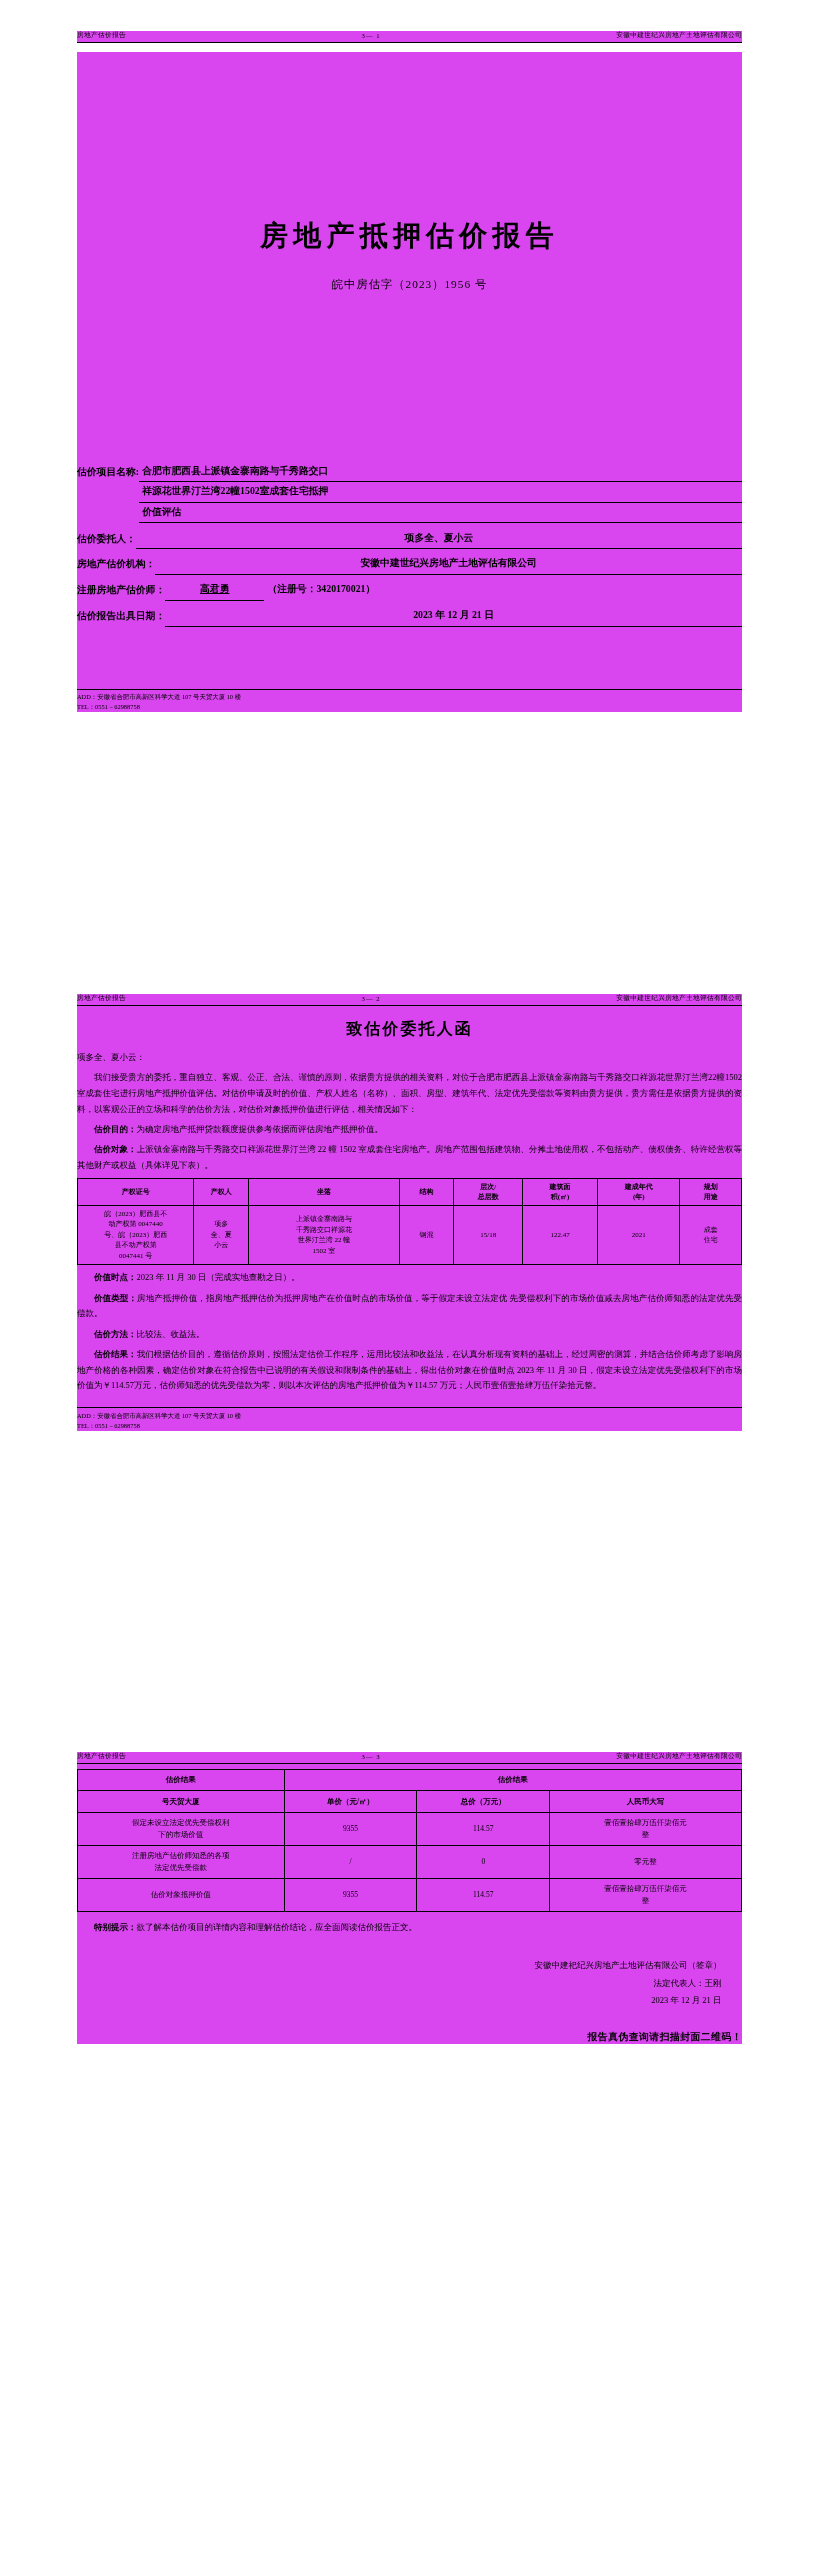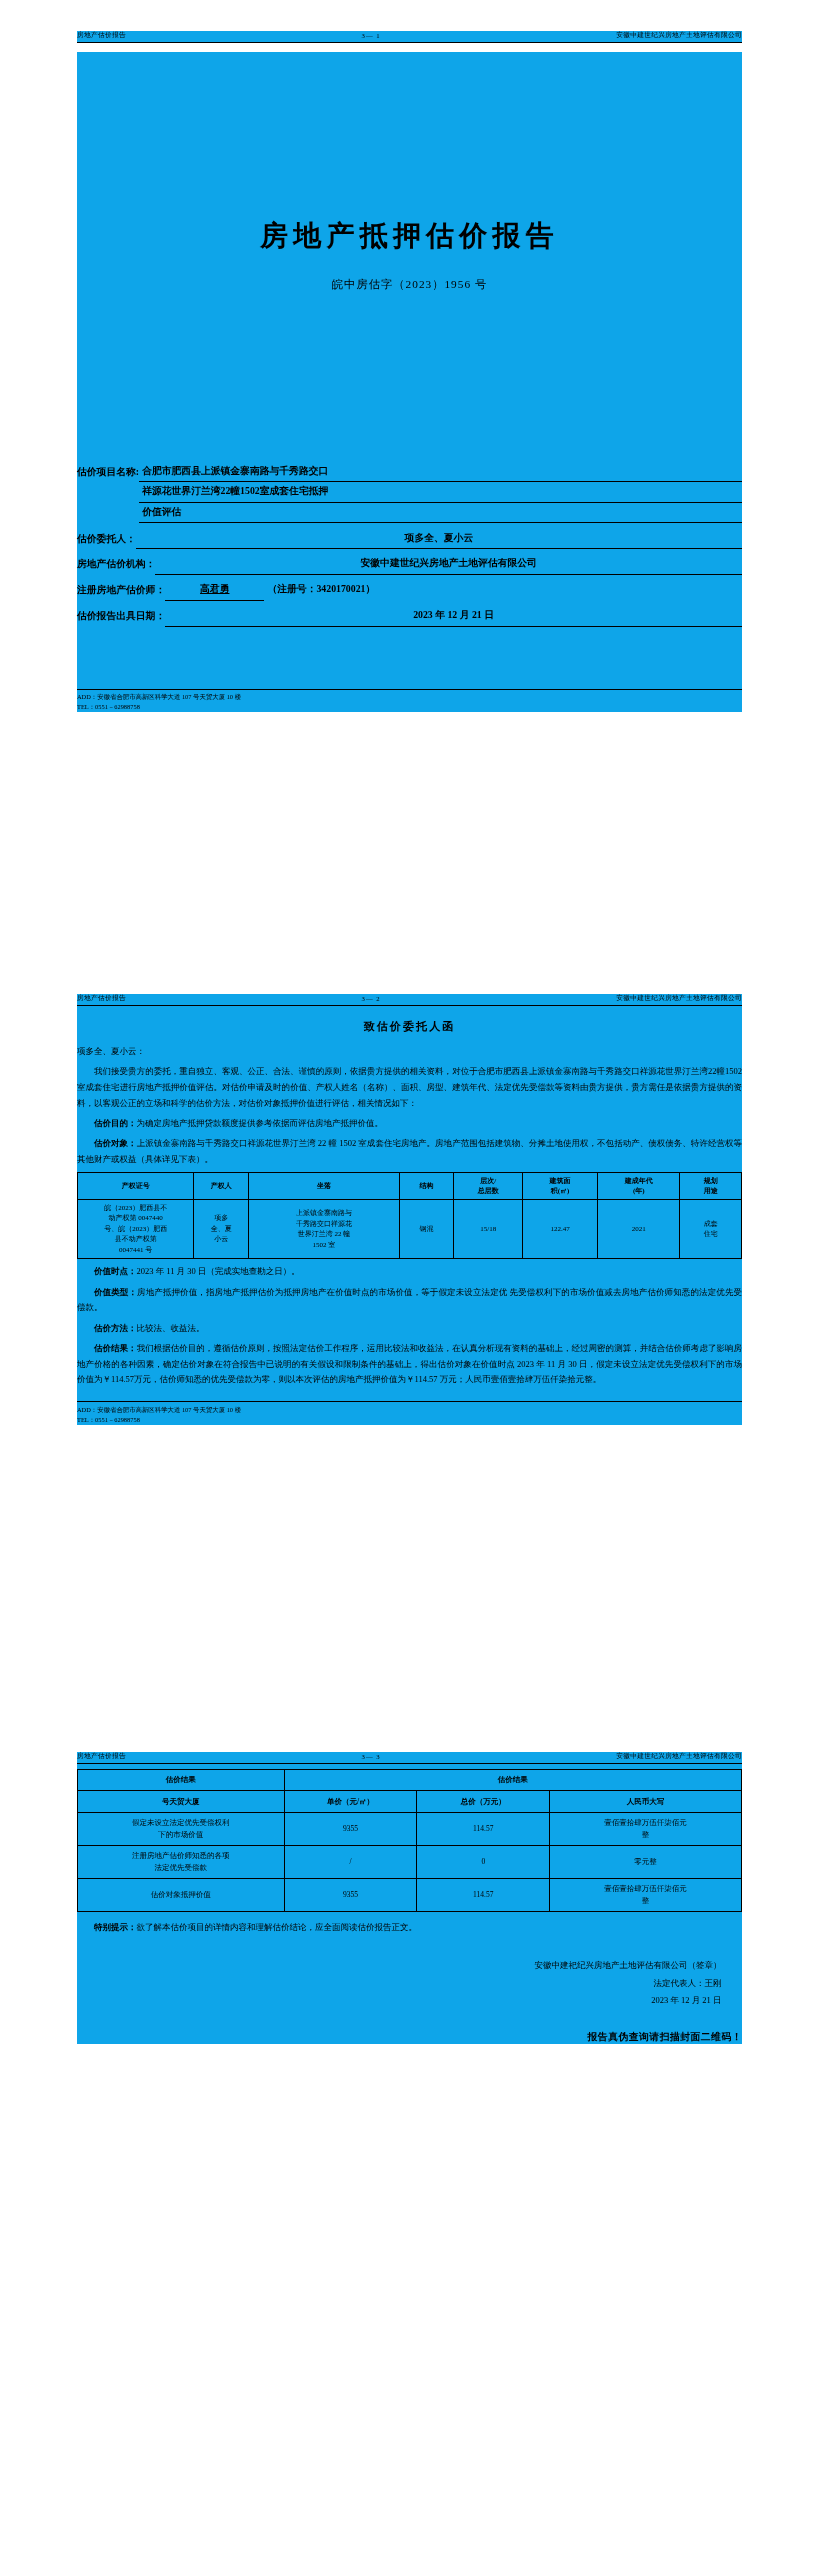--- a/index.html
+++ b/index.html
@@ -16,21 +16,21 @@
     position: relative;
     width: 818px;
     height: 3300px;
     background: #ffffff;
     overflow: hidden;
   }
   .sheet {
     position: absolute;
     left: 77px;
     width: 665px;
-    background: #0ea5e9;
+    background: #d946ef;
   }
 
   
   .runhead {
     display: flex;
     justify-content: space-between;
     align-items: center;
     font-size: 6.7px;
     color: #000;
     padding-bottom: 2.1px;
@@ -118,21 +118,21 @@
   }
   .fval-multi .ln {
     border-bottom: 0.8px solid #000;
     padding: 0 3.1px 1px 3.1px;
     min-height: 13.4px;
   }
 
   
   .doc-title {
     text-align: center;
-    font-size: 11px;
+    font-size: 16px;
     font-weight: bold;
     letter-spacing: 2.1px;
     margin: 13.4px 0 9.3px 0;
   }
   p.para {
     font-size: 8.5px;
     line-height: 1.85;
     text-indent: 2em;
     margin: 0 0 4.6px 0;
     text-align: justify;

